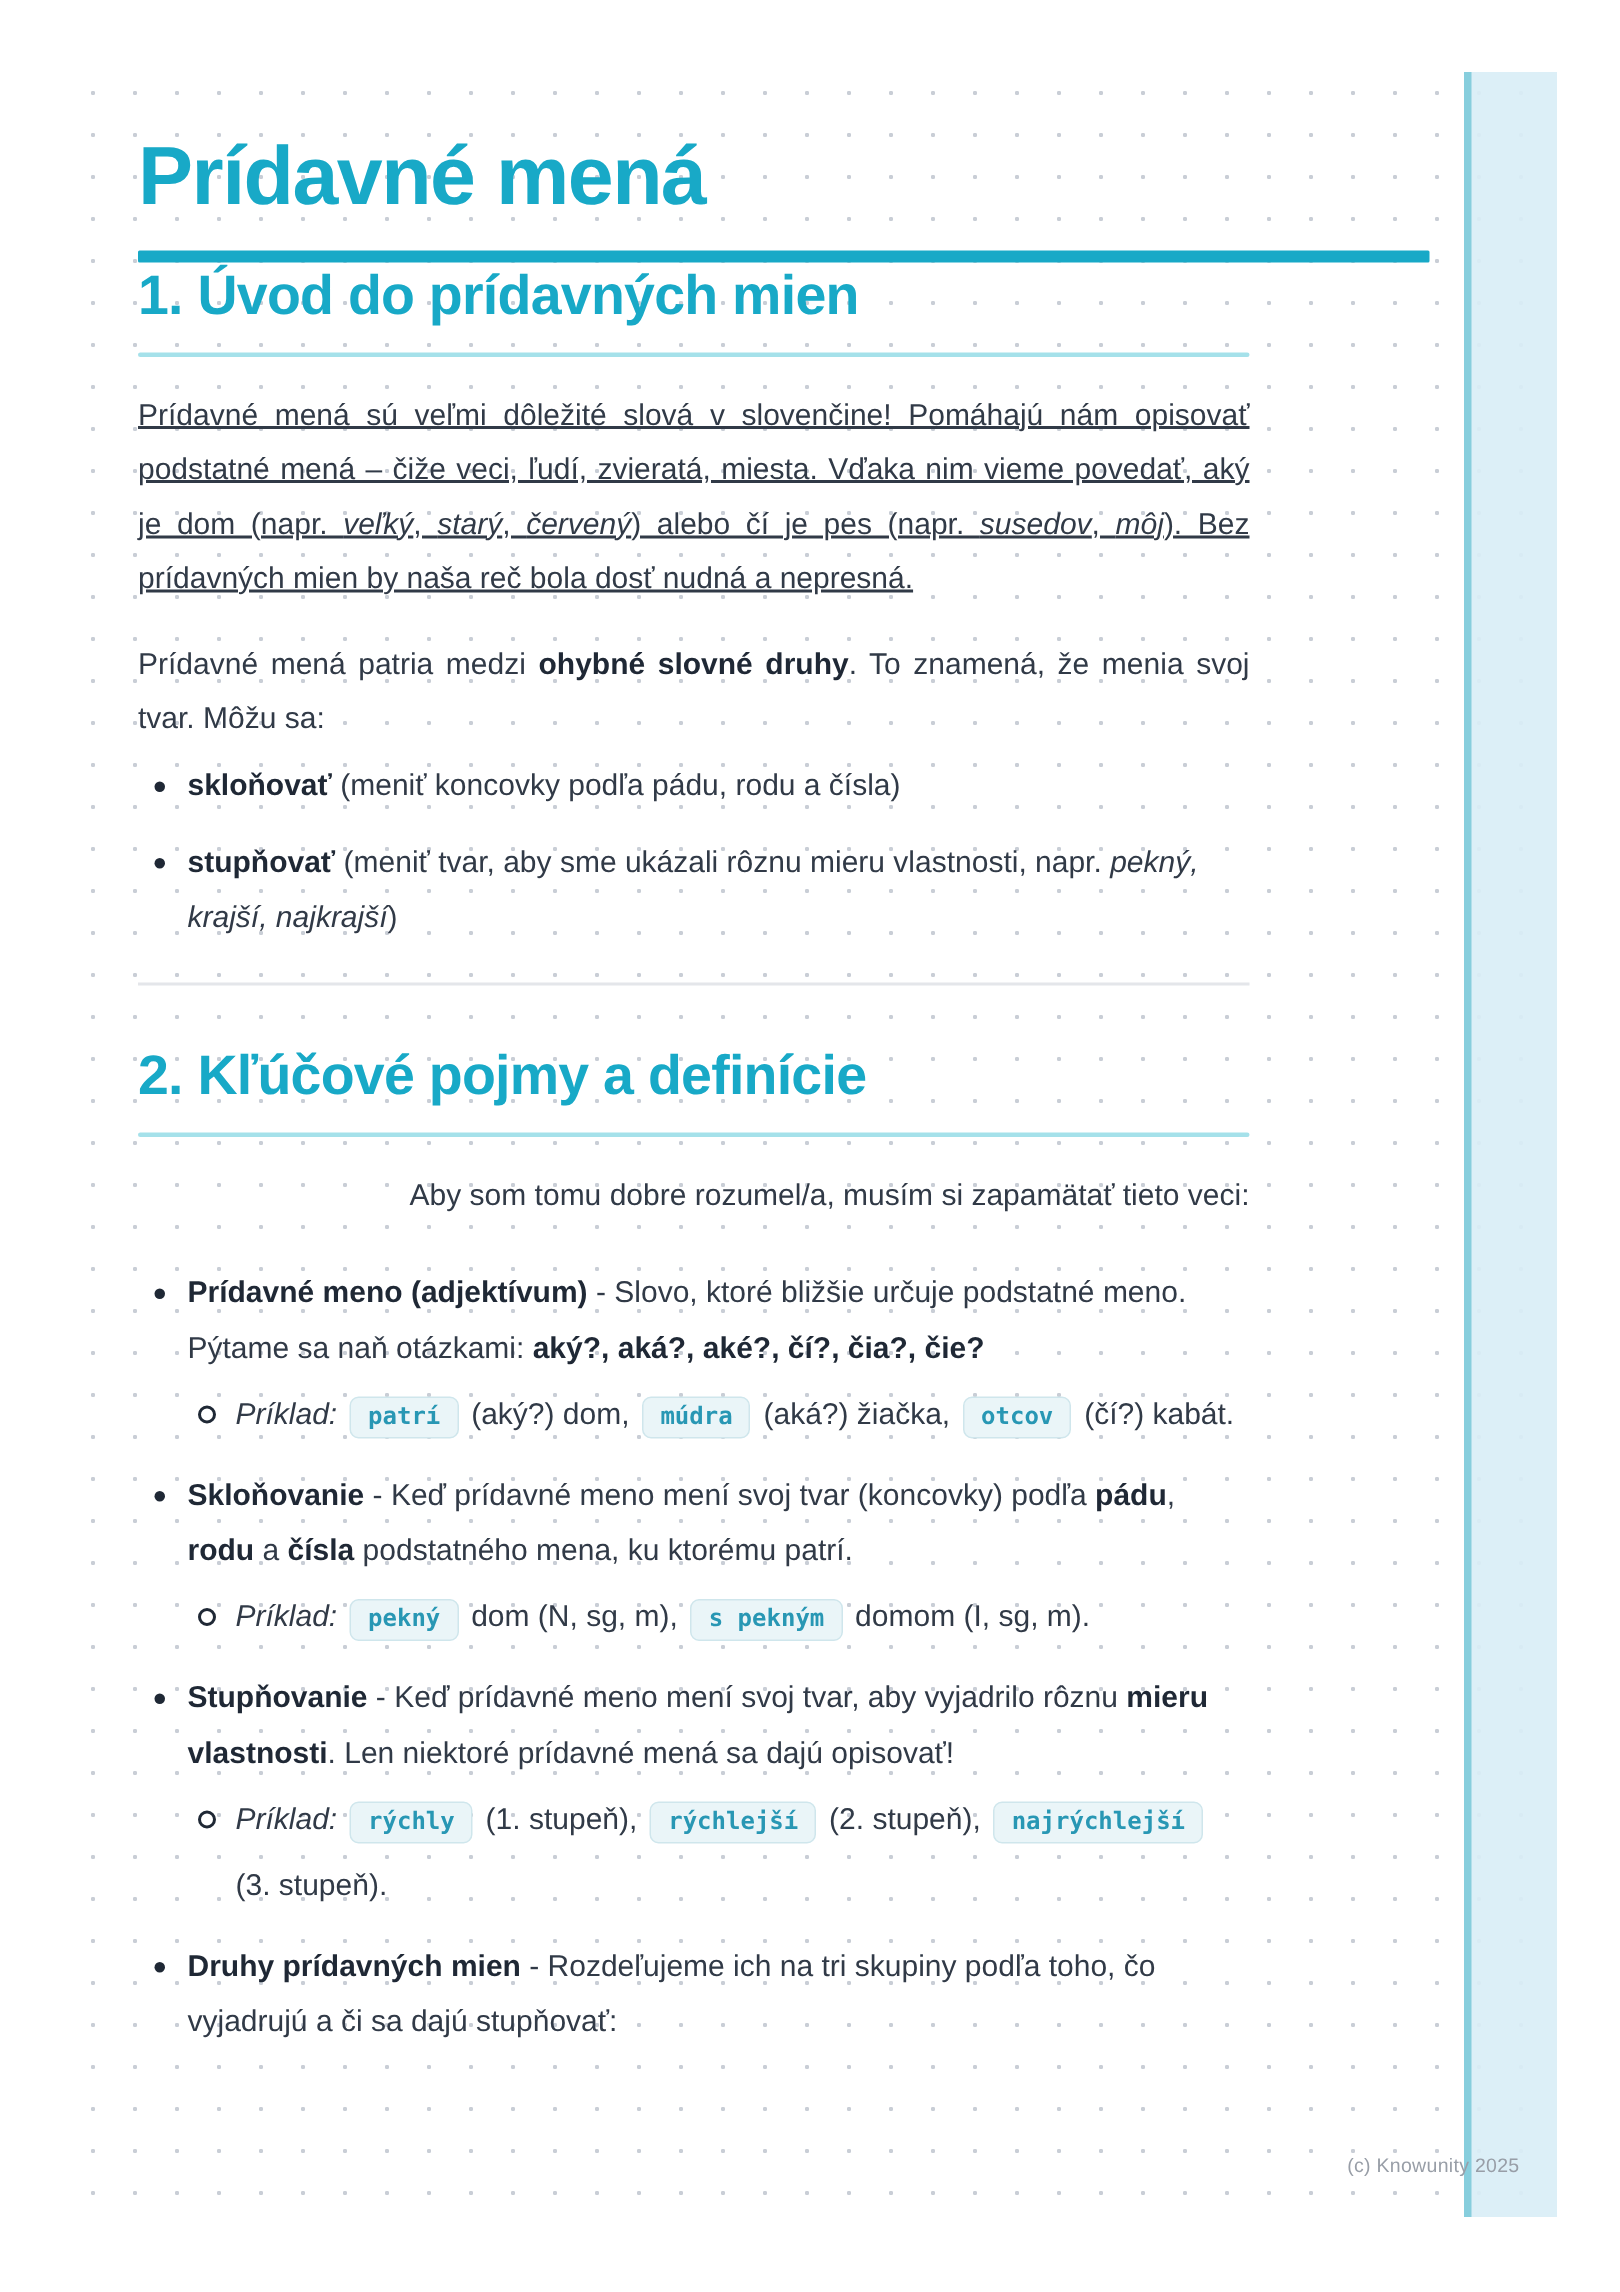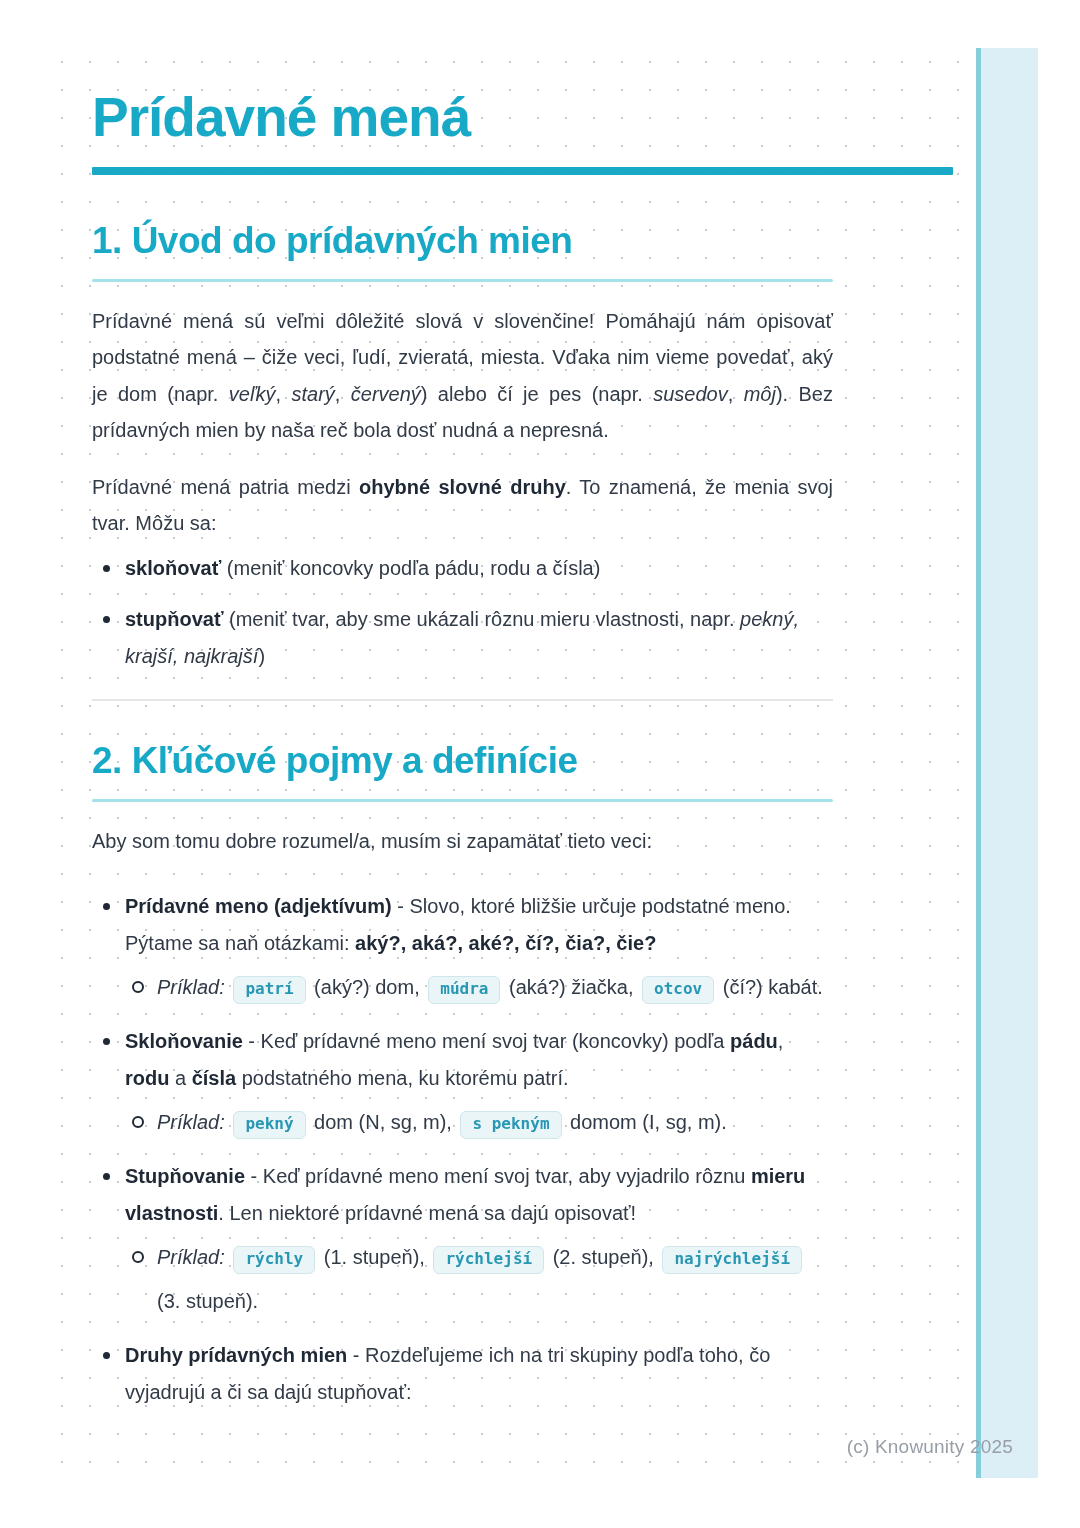--- a/index.html
+++ b/index.html
@@ -48,34 +48,34 @@
   }
   .title-rule{
     margin-top:18px;width:861px;height:8px;
     background:var(--accent-teal);border-radius:1px;
   }
   .section-heading{
     font-size:37px;line-height:1.2;font-weight:800;
     color:var(--accent-teal);
     letter-spacing:-0.5px;
   }
-  .h2-one{margin-top:44px;}
+  .h2-one{}
   .h2-two{margin-top:38px;}
   .section-rule{
     margin-top:15px;width:741px;height:3px;
     background:var(--accent-teal-light);border-radius:2px;
   }
   .para{
     font-size:20px;line-height:36.5px;
     text-align:justify;
     color:var(--body-text);
   }
-  .p-first{margin-top:21px;}
+  .p-first{margin-top:21px;text-decoration:underline;}
   .p-follow{margin-top:20px;}
-  .intro{margin-top:21px;text-align:left;}
+  .intro{margin-top:21px;text-align:right;}
   .s-bold{font-weight:700;color:var(--bold-text);}
   .s-italic{font-style:italic;}
   .s-chip{
     display:inline-block;
     font-family:"DejaVu Sans Mono","Liberation Mono",monospace;
     font-size:16px;font-weight:700;
     color:var(--chip-text);
     background:var(--chip-bg);
     border:1px solid var(--chip-border);
     border-radius:6px;
@@ -121,21 +121,21 @@
     width:8px;height:8px;border-radius:50%;
     background:transparent;
     border:2px solid var(--bold-text);
   }
   .divider{
     margin-top:25px;width:741px;height:2px;
     background:var(--divider);
   }
   .footer-credit{
     position:absolute;top:1436px;right:67px;
-    font-size:19px;color:var(--footer-text);
+    font-size:13px;color:var(--footer-text);
     letter-spacing:0.2px;
   }
 </style>
 </head>
 <body>
 
 <div id="page">
   <div class="dot-grid"></div>
   <div class="side-panel"></div>
 

